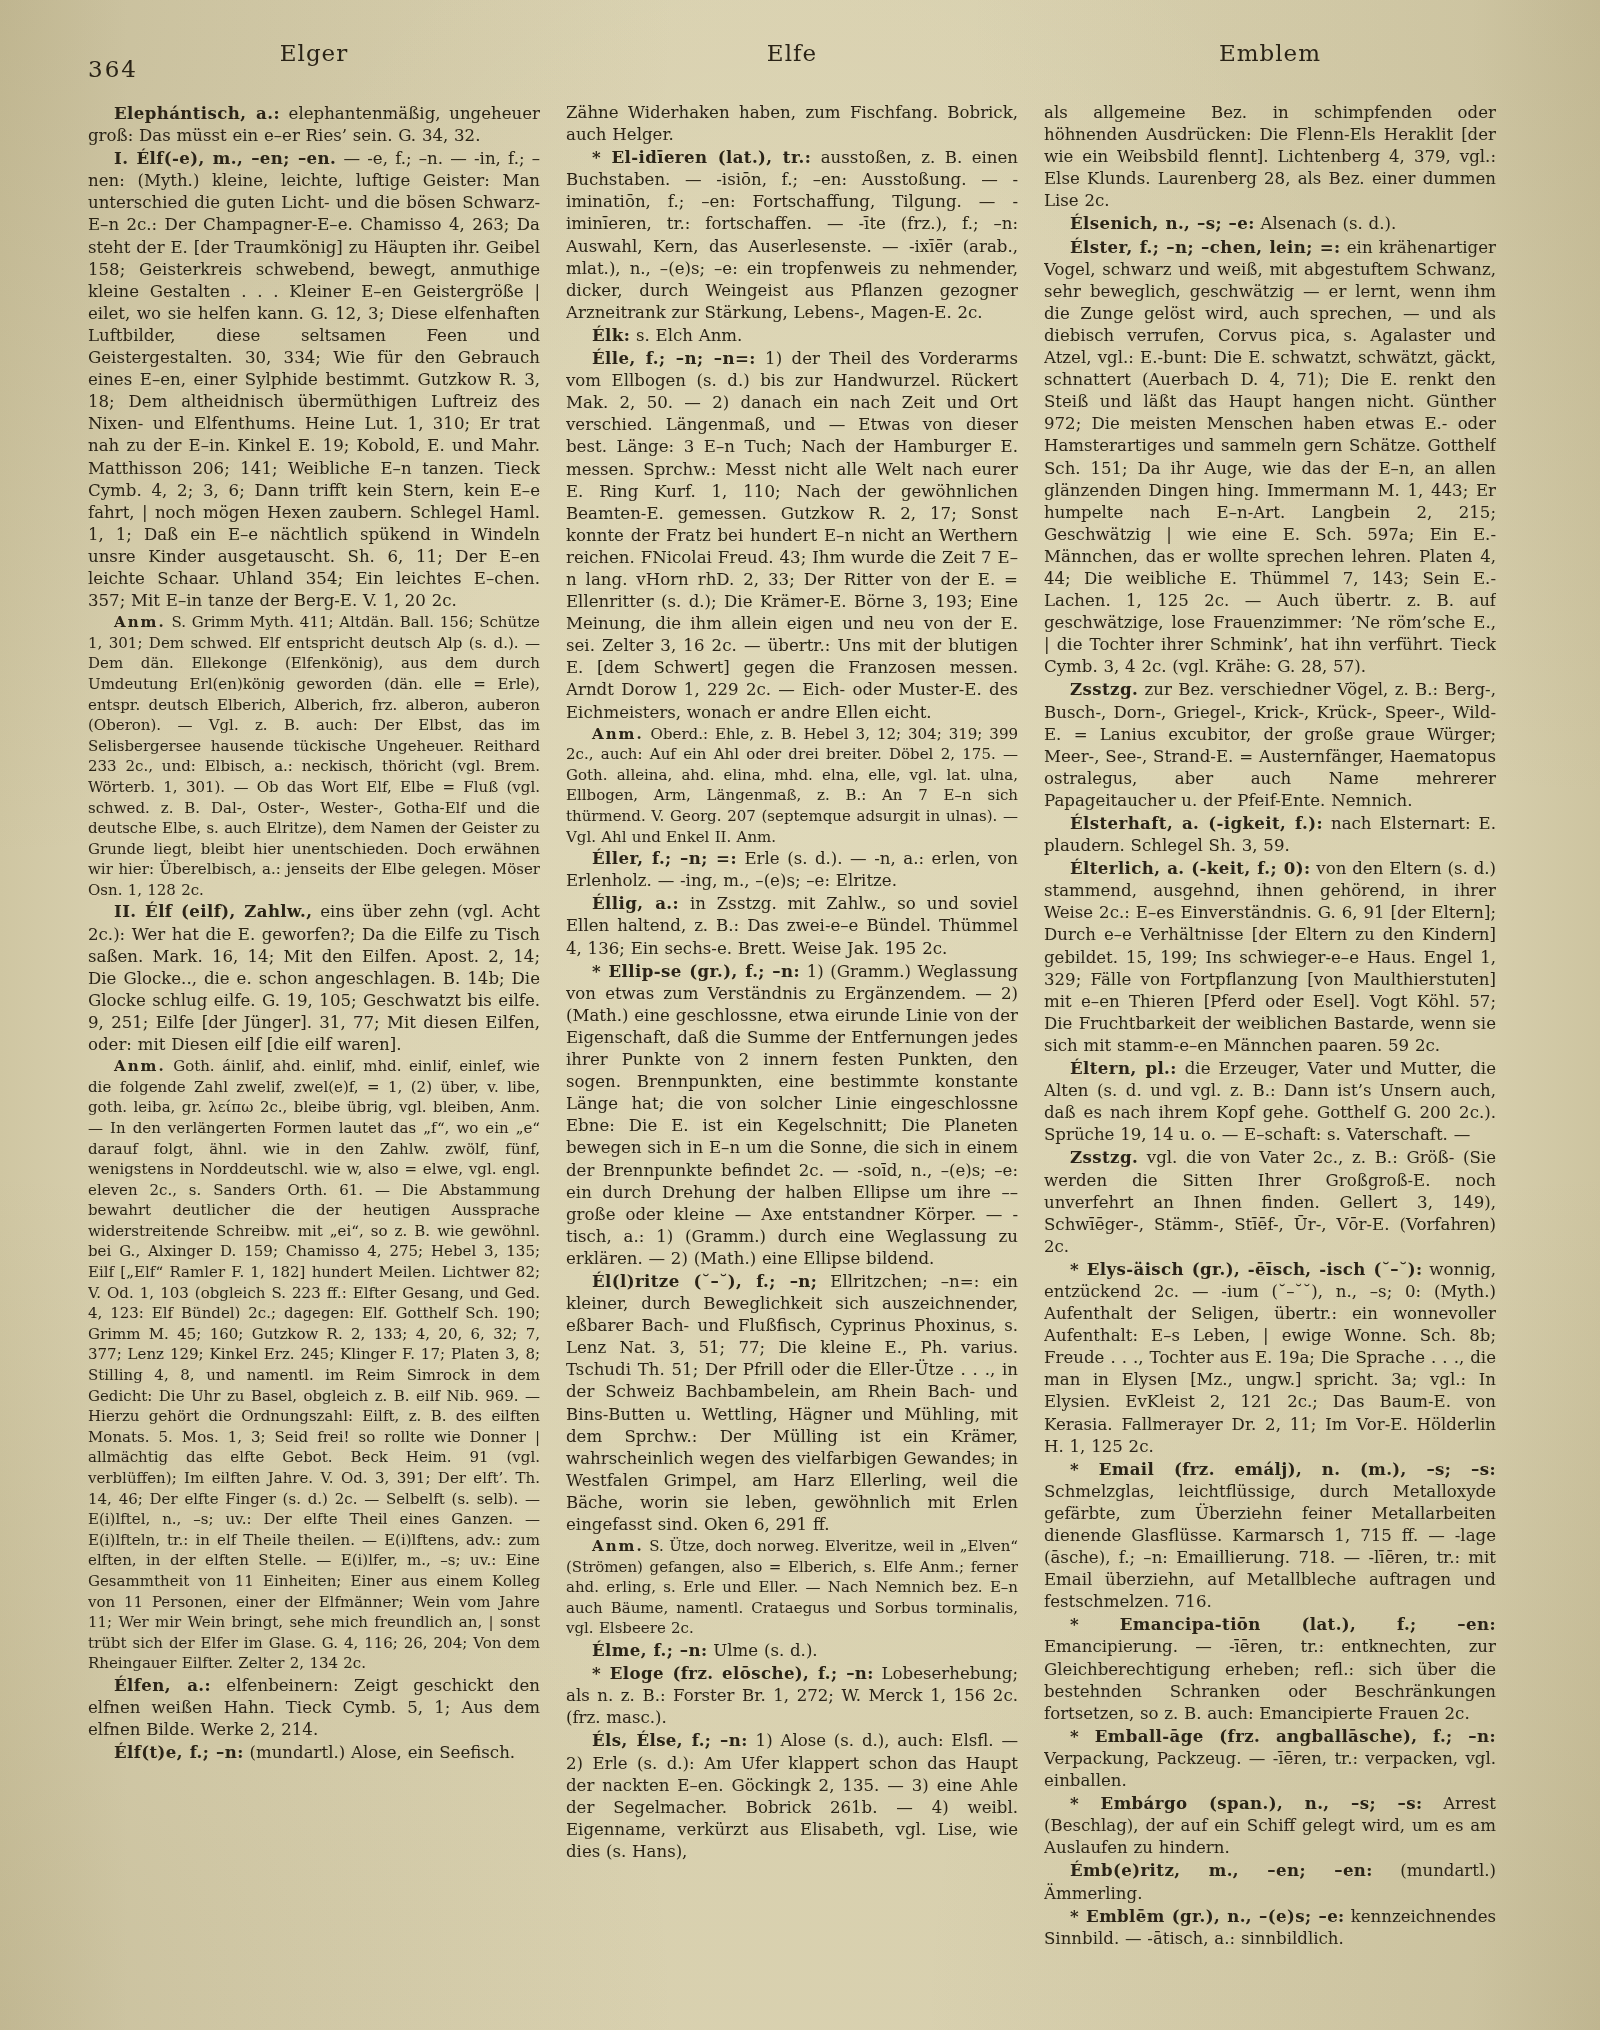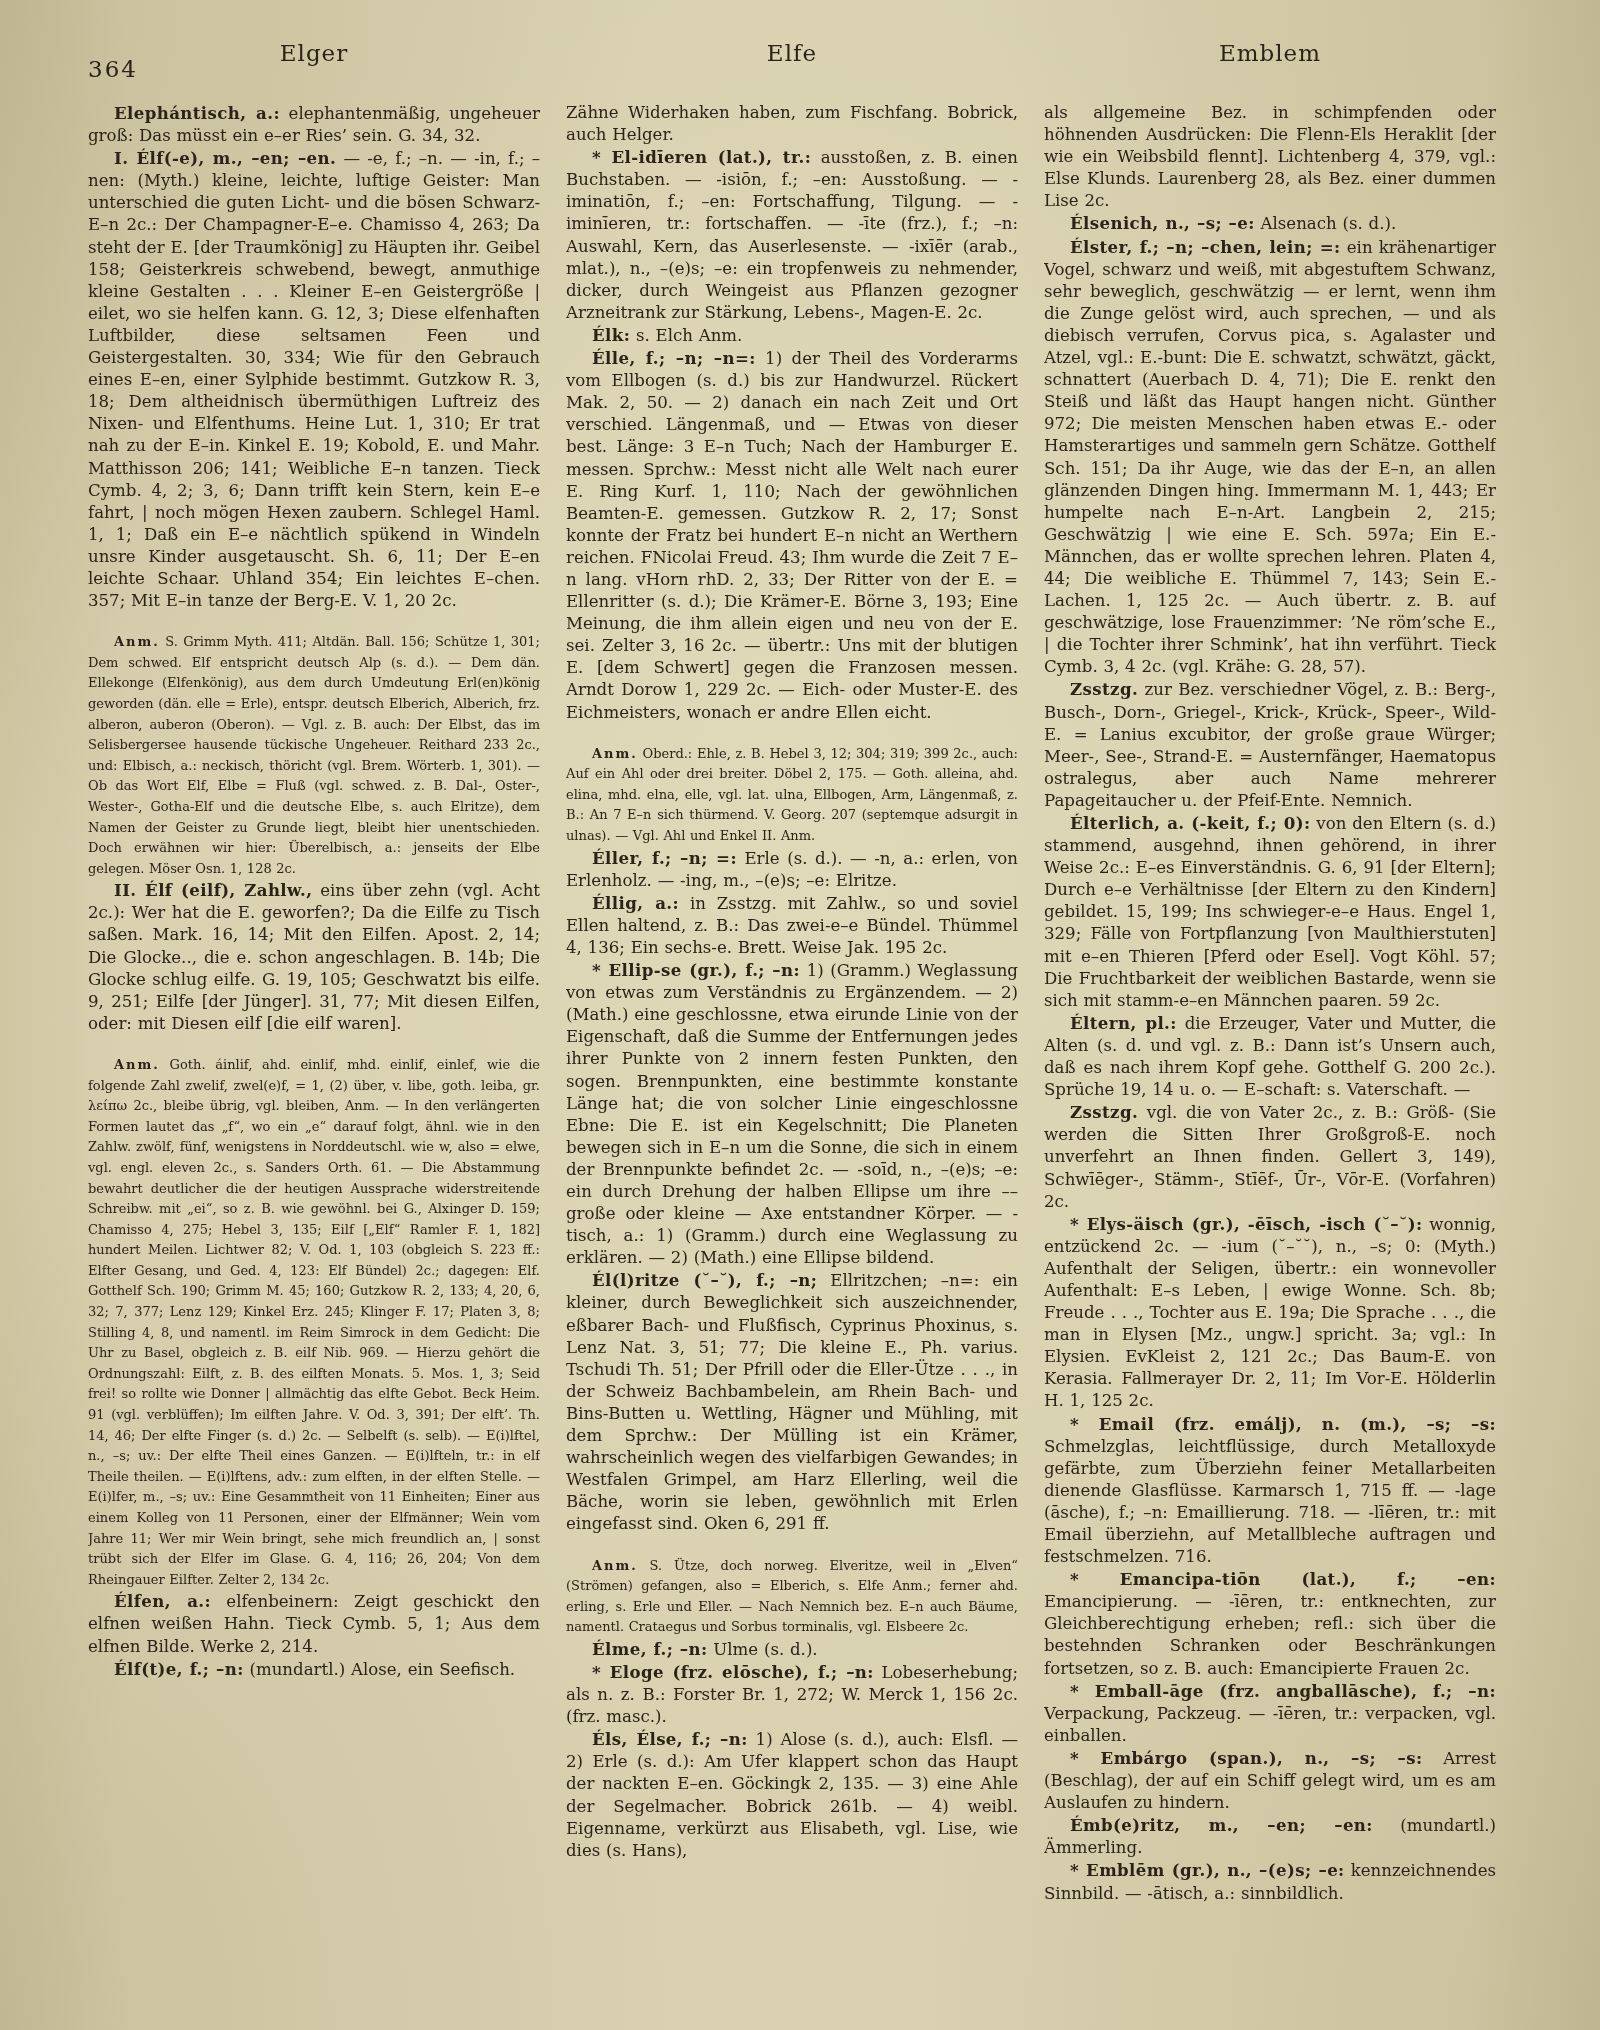--- a/index.html
+++ b/index.html
@@ -37,21 +37,21 @@
     display:flex;gap:26px;overflow:hidden;
   }
   .col{
     width:452px;height:100%;overflow:hidden;
     font-size:16.6px;line-height:22.1px;
     text-align:justify;
     word-spacing:0.5px;
   }
   .para{margin:0;text-indent:26px;}
   .para.cont{text-indent:0;}
-  .para.anm{font-size:13px;line-height:20.6px;margin-top:20px;}
+  .para.anm{font-size:15px;line-height:20.6px;}
   .para b{font-weight:700;letter-spacing:0.4px;}
   .para .anm-lead{font-weight:700;letter-spacing:2px;}
 </style>
 </head>
 <body>
 
 <div class="page">
   <div class="page-number">364</div>
   <div class="header-row">
     <div class="head-cell">Elger</div>
@@ -81,20 +81,21 @@
         <p class="para anm"><b class="anm-lead">Anm.</b> S. Ütze, doch norweg. Elveritze, weil in „Elven“ (Strömen) gefangen, also = Elberich, s. Elfe Anm.; ferner ahd. erling, s. Erle und Eller. — Nach Nemnich bez. E–n auch Bäume, namentl. Crataegus und Sorbus torminalis, vgl. Elsbeere 2c.</p>
         <p class="para"><b>Élme, f.; –n:</b> Ulme (s. d.).</p>
         <p class="para"><b>* Eloge (frz. elōsche), f.; –n:</b> Lobeserhebung; als n. z. B.: Forster Br. 1, 272; W. Merck 1, 156 2c. (frz. masc.).</p>
         <p class="para"><b>Éls, Élse, f.; –n:</b> 1) Alose (s. d.), auch: Elsfl. — 2) Erle (s. d.): Am Ufer klappert schon das Haupt der nackten E–en. Göckingk 2, 135. — 3) eine Ahle der Segelmacher. Bobrick 261b. — 4) weibl. Eigenname, verkürzt aus Elisabeth, vgl. Lise, wie dies (s. Hans),</p>
       </div>
     <div class="col">
         <p class="para cont">als allgemeine Bez. in schimpfenden oder höhnenden Ausdrücken: Die Flenn-Els Heraklit [der wie ein Weibsbild flennt]. Lichtenberg 4, 379, vgl.: Else Klunds. Laurenberg 28, als Bez. einer dummen Lise 2c.</p>
         <p class="para"><b>Élsenich, n., –s; –e:</b> Alsenach (s. d.).</p>
         <p class="para"><b>Élster, f.; –n; –chen, lein; =:</b> ein krähenartiger Vogel, schwarz und weiß, mit abgestuftem Schwanz, sehr beweglich, geschwätzig — er lernt, wenn ihm die Zunge gelöst wird, auch sprechen, — und als diebisch verrufen, Corvus pica, s. Agalaster und Atzel, vgl.: E.-bunt: Die E. schwatzt, schwätzt, gäckt, schnattert (Auerbach D. 4, 71); Die E. renkt den Steiß und läßt das Haupt hangen nicht. Günther 972; Die meisten Menschen haben etwas E.- oder Hamsterartiges und sammeln gern Schätze. Gotthelf Sch. 151; Da ihr Auge, wie das der E–n, an allen glänzenden Dingen hing. Immermann M. 1, 443; Er humpelte nach E–n-Art. Langbein 2, 215; Geschwätzig | wie eine E. Sch. 597a; Ein E.-Männchen, das er wollte sprechen lehren. Platen 4, 44; Die weibliche E. Thümmel 7, 143; Sein E.-Lachen. 1, 125 2c. — Auch übertr. z. B. auf geschwätzige, lose Frauenzimmer: ’Ne röm’sche E., | die Tochter ihrer Schmink’, hat ihn verführt. Tieck Cymb. 3, 4 2c. (vgl. Krähe: G. 28, 57).</p>
         <p class="para"><b>Zsstzg.</b> zur Bez. verschiedner Vögel, z. B.: Berg-, Busch-, Dorn-, Griegel-, Krick-, Krück-, Speer-, Wild-E. = Lanius excubitor, der große graue Würger; Meer-, See-, Strand-E. = Austernfänger, Haematopus ostralegus, aber auch Name mehrerer Papageitaucher u. der Pfeif-Ente. Nemnich.</p>
+        <p class="para"><b>Élsterhaft, a. (-igkeit, f.):</b> nach Elsternart: E. plaudern. Schlegel Sh. 3, 59.</p>
         <p class="para"><b>Élterlich, a. (-keit, f.; 0):</b> von den Eltern (s. d.) stammend, ausgehnd, ihnen gehörend, in ihrer Weise 2c.: E–es Einverständnis. G. 6, 91 [der Eltern]; Durch e–e Verhältnisse [der Eltern zu den Kindern] gebildet. 15, 199; Ins schwieger-e–e Haus. Engel 1, 329; Fälle von Fortpflanzung [von Maulthierstuten] mit e–en Thieren [Pferd oder Esel]. Vogt Köhl. 57; Die Fruchtbarkeit der weiblichen Bastarde, wenn sie sich mit stamm-e–en Männchen paaren. 59 2c.</p>
         <p class="para"><b>Éltern, pl.:</b> die Erzeuger, Vater und Mutter, die Alten (s. d. und vgl. z. B.: Dann ist’s Unsern auch, daß es nach ihrem Kopf gehe. Gotthelf G. 200 2c.). Sprüche 19, 14 u. o. — E–schaft: s. Vaterschaft. —</p>
         <p class="para"><b>Zsstzg.</b> vgl. die von Vater 2c., z. B.: Größ- (Sie werden die Sitten Ihrer Großgroß-E. noch unverfehrt an Ihnen finden. Gellert 3, 149), Schwīēger-, Stämm-, Stīēf-, Ūr-, Vōr-E. (Vorfahren) 2c.</p>
         <p class="para"><b>* Elys-äisch (gr.), -ēīsch, -isch (˘–˘):</b> wonnig, entzückend 2c. — -ium (˘–˘˘), n., –s; 0: (Myth.) Aufenthalt der Seligen, übertr.: ein wonnevoller Aufenthalt: E–s Leben, | ewige Wonne. Sch. 8b; Freude . . ., Tochter aus E. 19a; Die Sprache . . ., die man in Elysen [Mz., ungw.] spricht. 3a; vgl.: In Elysien. EvKleist 2, 121 2c.; Das Baum-E. von Kerasia. Fallmerayer Dr. 2, 11; Im Vor-E. Hölderlin H. 1, 125 2c.</p>
         <p class="para"><b>* Email (frz. emálj), n. (m.), –s; –s:</b> Schmelzglas, leichtflüssige, durch Metalloxyde gefärbte, zum Überziehn feiner Metallarbeiten dienende Glasflüsse. Karmarsch 1, 715 ff. — -lage (āsche), f.; –n: Emaillierung. 718. — -līēren, tr.: mit Email überziehn, auf Metallbleche auftragen und festschmelzen. 716.</p>
         <p class="para"><b>* Emancipa-tiōn (lat.), f.; –en:</b> Emancipierung. — -īēren, tr.: entknechten, zur Gleichberechtigung erheben; refl.: sich über die bestehnden Schranken oder Beschränkungen fortsetzen, so z. B. auch: Emancipierte Frauen 2c.</p>
         <p class="para"><b>* Emball-āge (frz. angballāsche), f.; –n:</b> Verpackung, Packzeug. — -īēren, tr.: verpacken, vgl. einballen.</p>
         <p class="para"><b>* Embárgo (span.), n., –s; –s:</b> Arrest (Beschlag), der auf ein Schiff gelegt wird, um es am Auslaufen zu hindern.</p>
         <p class="para"><b>Émb(e)ritz, m., –en; –en:</b> (mundartl.) Ämmerling.</p>
         <p class="para"><b>* Emblēm (gr.), n., –(e)s; –e:</b> kennzeichnendes Sinnbild. — -ātisch, a.: sinnbildlich.</p>

